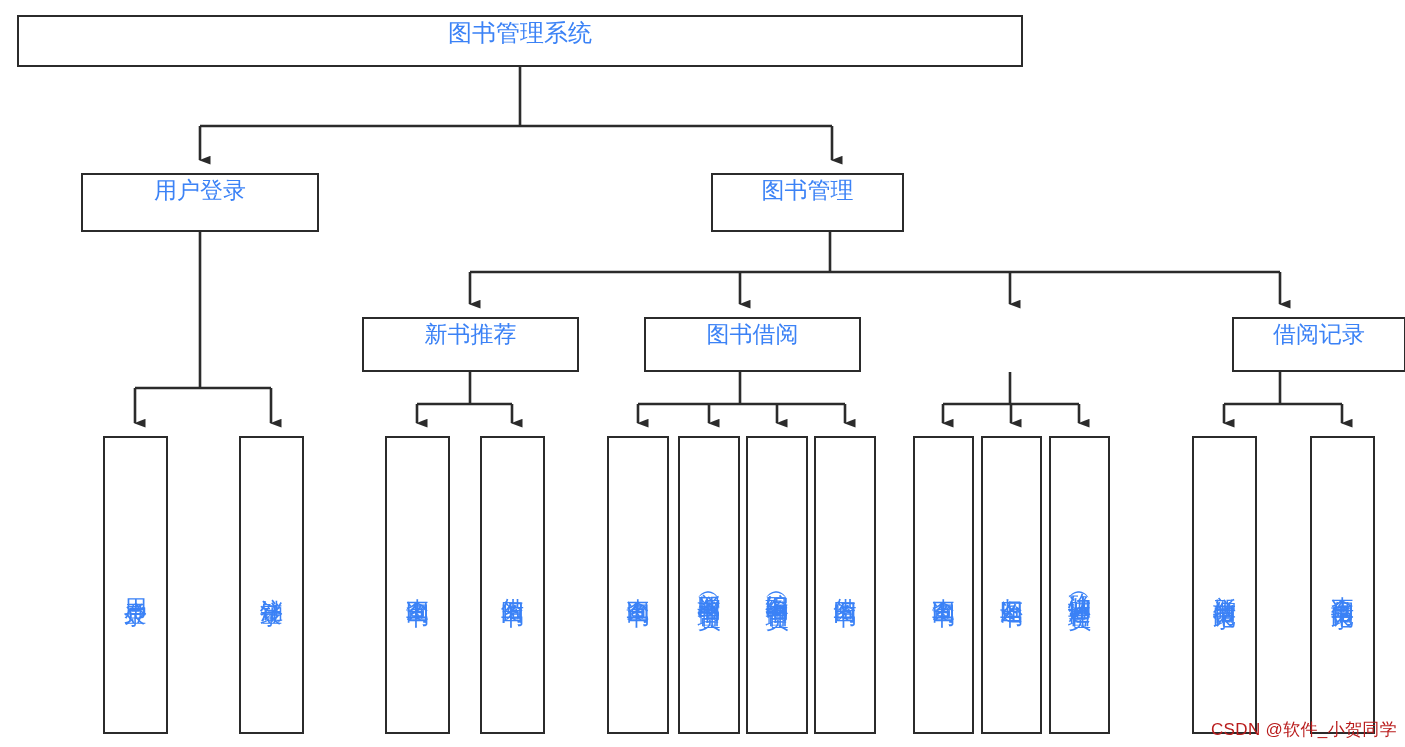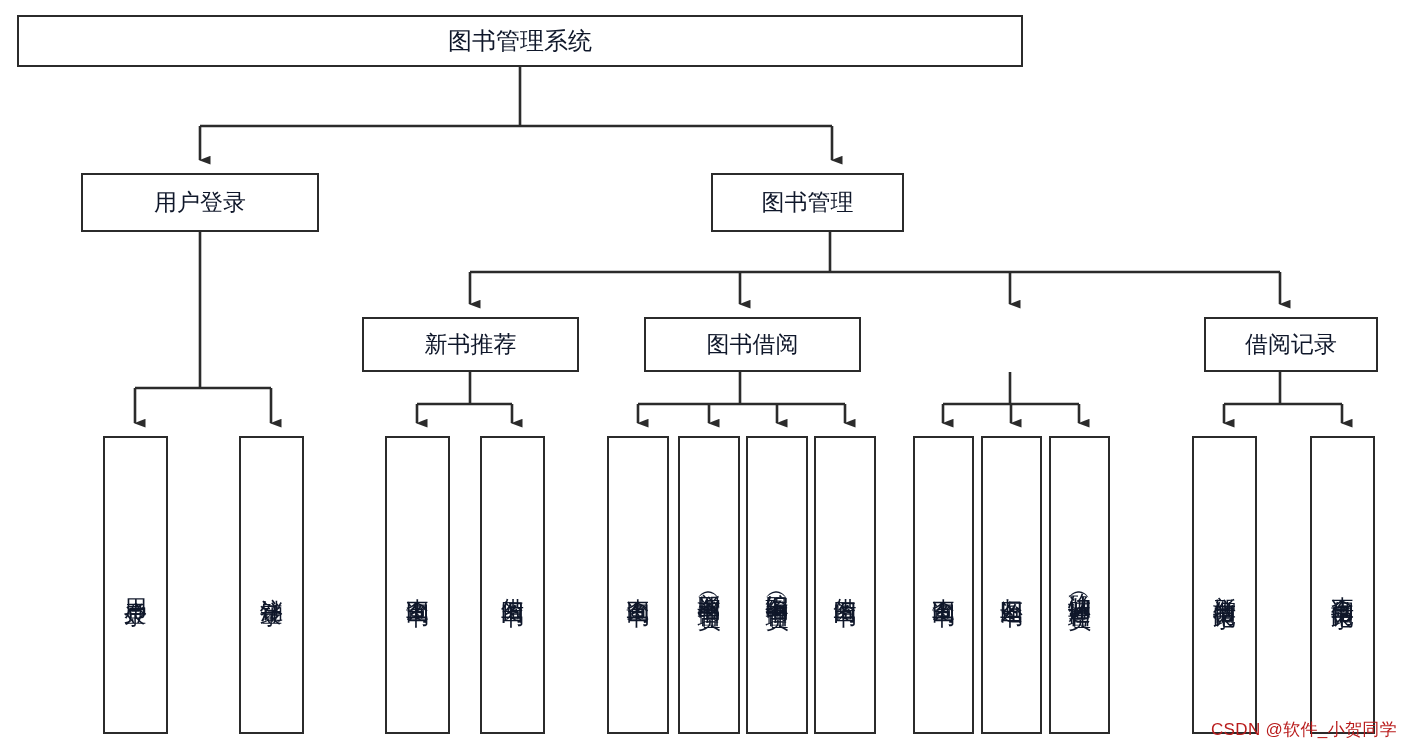--- a/index.html
+++ b/index.html
@@ -24,23 +24,22 @@
     width: 1405px;
     height: 747px;
     pointer-events: none;
   }
   .node {
     position: absolute;
     box-sizing: border-box;
     background: #ffffff;
     border: 2.5px solid #2b2b2b;
     display: flex;
-    align-items: center;
     justify-content: center;
-    color: #0f172a;
+    color: #3b82f6;
   }
   .node.root {
     font-size: 24px;
   }
   .node.branch {
     font-size: 23px;
   }
   .node.leaf {
     font-size: 23px;
     line-height: 1.14;
@@ -135,21 +134,21 @@
   <div class="node branch" id="n-l2-1" style="left: 711px; top: 173px; width: 193px; height: 59px;">
     <span class="label">图书管理</span>
   </div>
 
   <div class="node branch" id="n-l3-0" style="left: 362px; top: 317px; width: 217px; height: 55px;">
     <span class="label">新书推荐</span>
   </div>
   <div class="node branch" id="n-l3-1" style="left: 644px; top: 317px; width: 217px; height: 55px;">
     <span class="label">图书借阅</span>
   </div>
-  <div class="node branch" id="n-l3-3" style="left: 1204px; top: 317px; width: 174px; height: 55px;">
+  <div class="node branch" id="n-l3-3" style="left: 1232px; top: 317px; width: 174px; height: 55px;">
     <span class="label">借阅记录</span>
   </div>
 
   <div class="node leaf" id="n-lf-0" style="left: 103px; top: 436px; width: 65px; height: 298px;">
     <span class="label">用户登录</span>
   </div>
   <div class="node leaf" id="n-lf-1" style="left: 239px; top: 436px; width: 65px; height: 298px;">
     <span class="label">注销登录</span>
   </div>
   <div class="node leaf" id="n-lf-2" style="left: 385px; top: 436px; width: 65px; height: 298px;">

